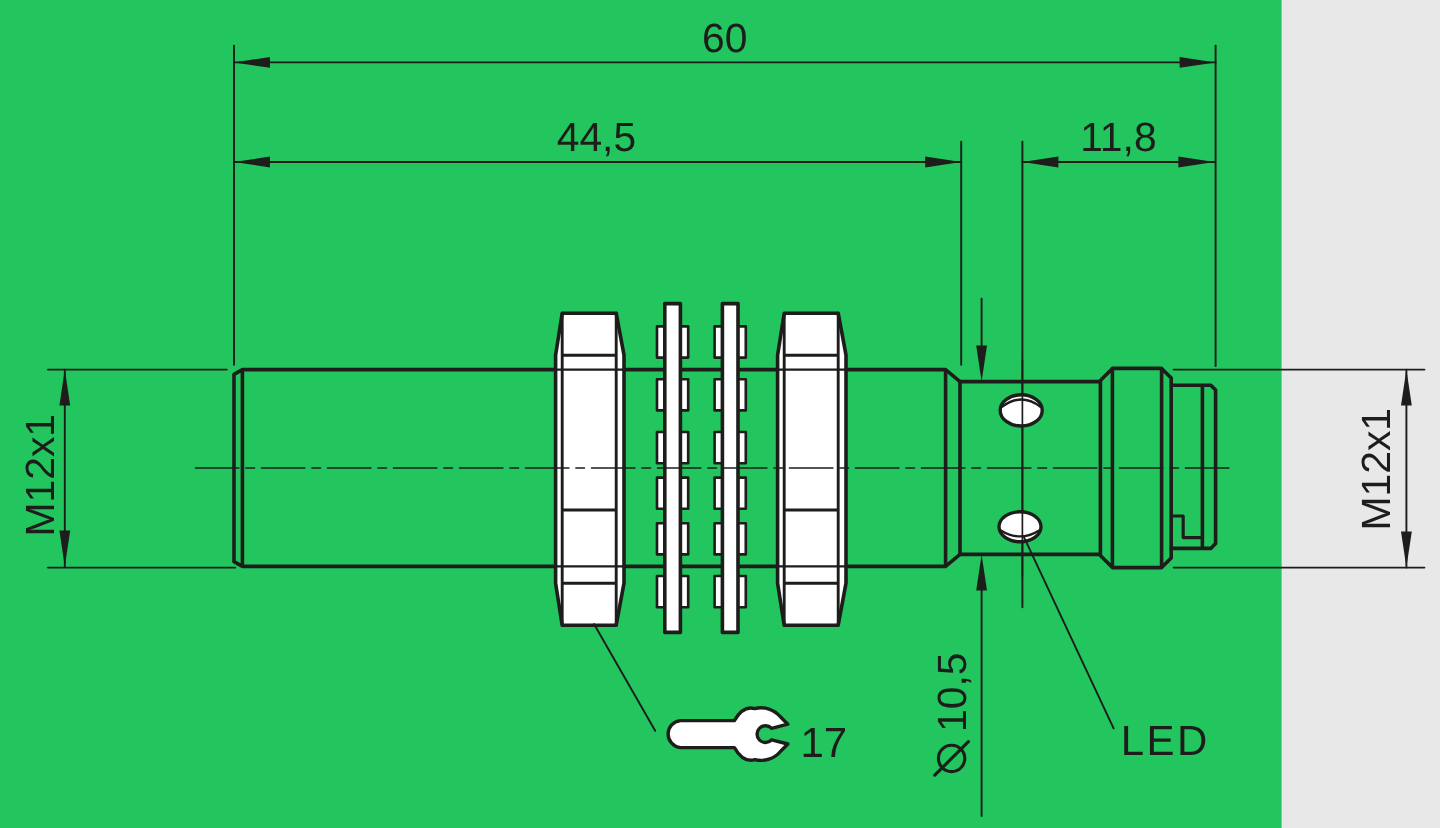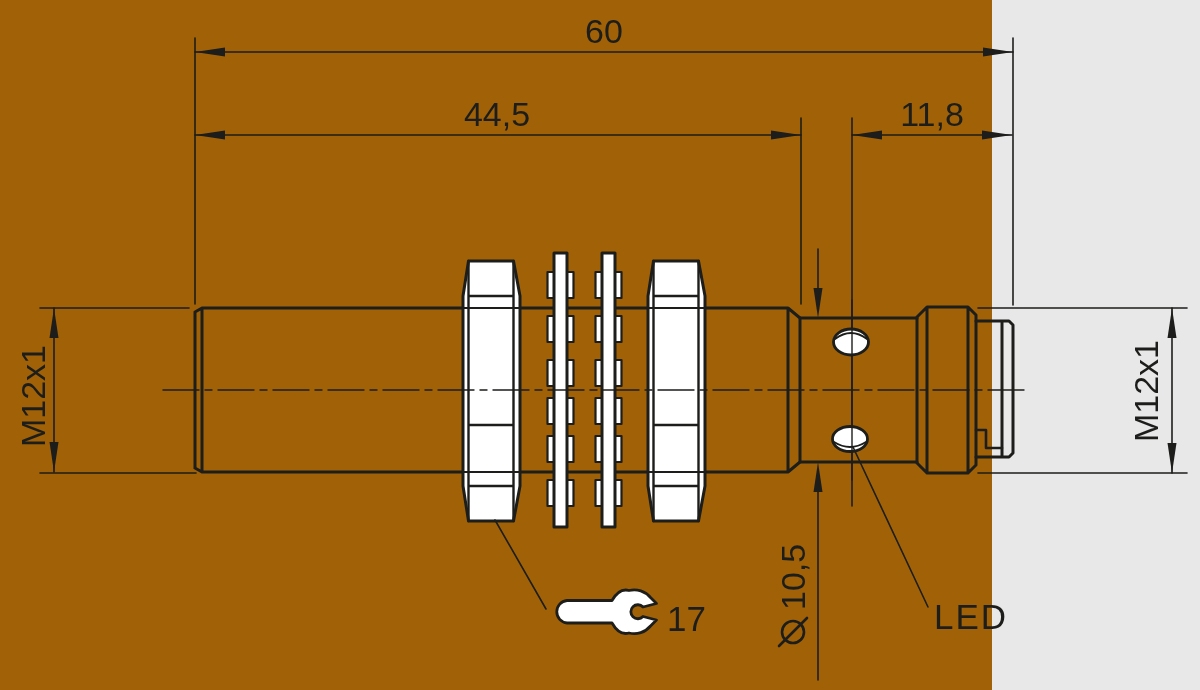--- a/index.html
+++ b/index.html
@@ -1,17 +1,17 @@
 <!DOCTYPE html>
 <html><head>
 <meta charset="utf-8">
 <style>
   html,body{margin:0;padding:0;background:#e8e8e8;}
   .stage{
-    width:992px;height:690px;background:#a16207;position:relative;
+    width:1068px;height:690px;background:#22c55e;position:relative;
     font-family:"Liberation Sans", sans-serif;
   }
   svg{display:block;width:1200px;height:690px;}
   svg text{
     font-family:"Liberation Sans", sans-serif;
     fill:currentColor;
     font-size:34px;
   }
   .big-label{font-size:35px;}
   .led-label{font-size:35px;letter-spacing:2px;}

